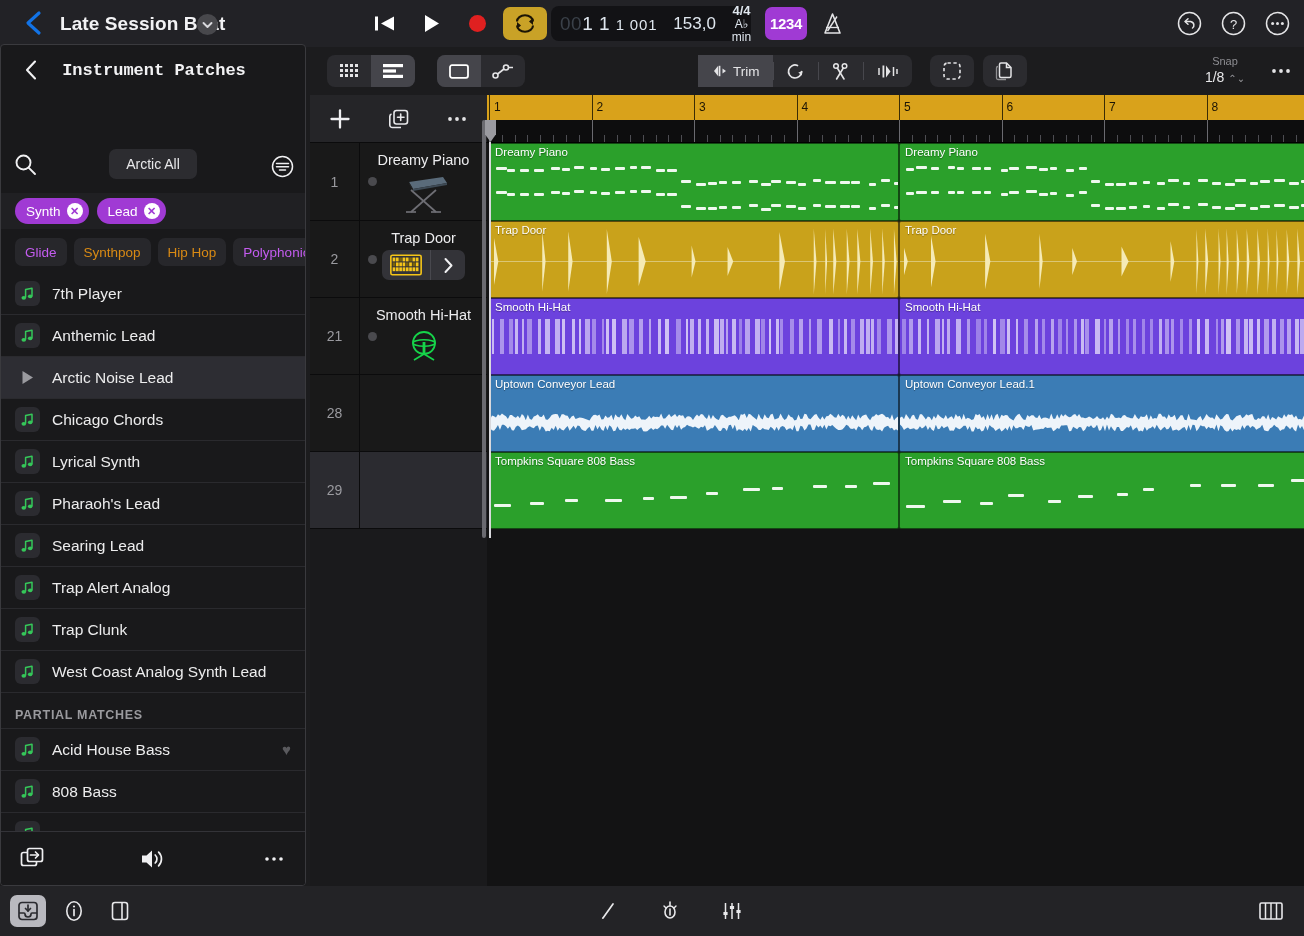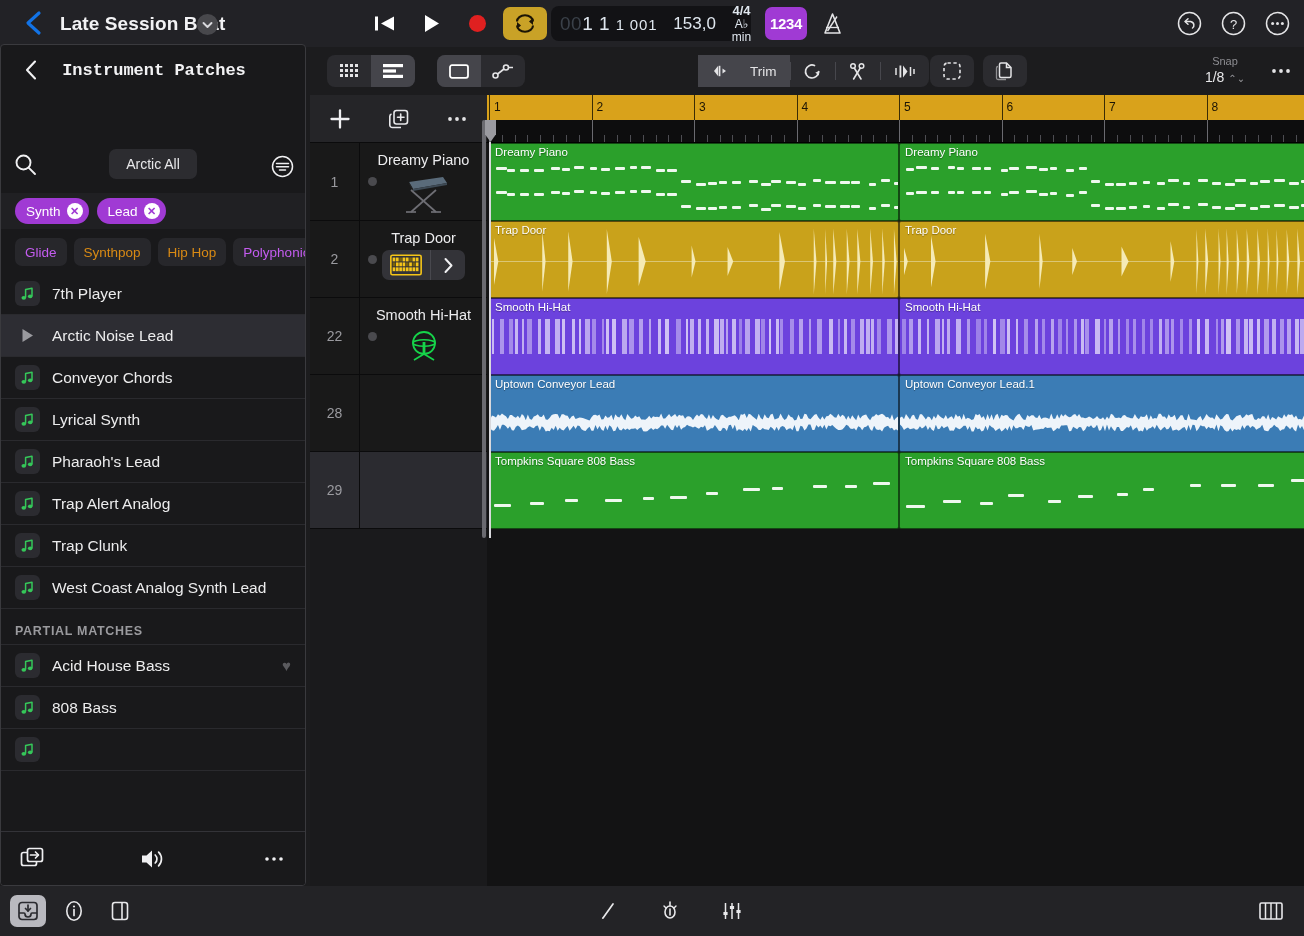--- a/index.html
+++ b/index.html
@@ -148,21 +148,21 @@
   }
   .seg { display: flex; background: #2b2b2f; border-radius: 8px; height: 32px; overflow: hidden; }
   .seg .sb { width: 44px; display: flex; align-items: center; justify-content: center; }
   .seg .sb.on { background: #45454b; }
   .grp {
     display: flex; background: #2b2b2f; border-radius: 8px; height: 32px; align-items: center;
   }
   .grp .gb { display: flex; align-items: center; justify-content: center; height: 32px; position: relative;}
   .grp .gb.on { background: #45454b; }
   .grp .divider { width: 1px; height: 18px; background: #47474d; }
-  .trim-lbl { font-size: 13.5px; color: #e4e4e6; margin-left: 21px; }
+  .trim-lbl { font-size: 13.5px; color: #e4e4e6; margin-left: 4px; }
   .snap {
     position: absolute; right: 52px; top: 8px; text-align: center; width: 54px;
   }
   .snap .t { font-size: 11px; color: #8d8d92; line-height: 1.2; }
   .snap .v { font-size: 14px; color: #e8e8ea; line-height: 1.3; }
   .more-dots { position: absolute; right: 12px; top: 13px; }
 
   
   .th-toolbar {
     position: absolute; left: 310px; top: 95px; width: 177px; height: 48px;
@@ -546,21 +546,21 @@
             </div>
             <div class="cv">
               <svg width="11" height="17" viewBox="0 0 11 17">
                 <polyline points="2.5,2 8.5,8.5 2.5,15" fill="none" stroke="#f0f0f2" stroke-width="2" stroke-linecap="round" stroke-linejoin="round"></polyline>
               </svg>
             </div>
           </div>
         </div>
       </div>
       <div class="trk" style="height: 77px;">
-        <div class="num">22</div>
+        <div class="num">21</div>
         <div class="body">
           <div class="tname">Smooth Hi-Hat</div>
           <div class="tdot"></div>
           <div class="ticon">
             <svg width="42" height="42" viewBox="0 0 42 42">
               <circle cx="21" cy="18" r="11" fill="none" stroke="#16d44a" stroke-width="1.8"></circle>
               <rect x="19.6" y="17" width="2.8" height="12" fill="#16d44a"></rect>
               <line x1="21" y1="29" x2="11" y2="35" stroke="#16d44a" stroke-width="1.6"></line>
               <line x1="21" y1="29" x2="31" y2="35" stroke="#16d44a" stroke-width="1.6"></line>
               <ellipse cx="21" cy="18" rx="11" ry="3.3" fill="none" stroke="#16d44a" stroke-width="1.6"></ellipse>
@@ -1059,57 +1059,77 @@
         <div class="prow">
           <span class="pico">
             <svg width="13" height="14" viewBox="0 0 13 14">
               <path d="M4.6 10.5 V2.6 L11 1.2 V9" fill="none" stroke="#35c759" stroke-width="1.5" stroke-linejoin="round"></path>
               <ellipse cx="2.8" cy="10.8" rx="2.3" ry="1.9" fill="#35c759"></ellipse>
               <ellipse cx="9.2" cy="9.3" rx="2.3" ry="1.9" fill="#35c759"></ellipse>
             </svg>
           </span>
           <span class="plabel">7th Player</span>
         </div>
-        <div class="prow sel">
-          <span class="pplay">
-            <svg width="13" height="15" viewBox="0 0 13 15">
-              <polygon points="1.5,1 12,7.5 1.5,14" fill="#9a9a9f"></polygon>
-            </svg>
-          </span>
-          <span class="plabel">Arctic Noise Lead</span>
-        </div>
         <div class="prow">
           <span class="pico">
             <svg width="13" height="14" viewBox="0 0 13 14">
               <path d="M4.6 10.5 V2.6 L11 1.2 V9" fill="none" stroke="#35c759" stroke-width="1.5" stroke-linejoin="round"></path>
               <ellipse cx="2.8" cy="10.8" rx="2.3" ry="1.9" fill="#35c759"></ellipse>
               <ellipse cx="9.2" cy="9.3" rx="2.3" ry="1.9" fill="#35c759"></ellipse>
             </svg>
           </span>
-          <span class="plabel">Conveyor Chords</span>
+          <span class="plabel">Anthemic Lead</span>
+        </div>
+        <div class="prow sel">
+          <span class="pplay">
+            <svg width="13" height="15" viewBox="0 0 13 15">
+              <polygon points="1.5,1 12,7.5 1.5,14" fill="#9a9a9f"></polygon>
+            </svg>
+          </span>
+          <span class="plabel">Arctic Noise Lead</span>
         </div>
         <div class="prow">
           <span class="pico">
             <svg width="13" height="14" viewBox="0 0 13 14">
               <path d="M4.6 10.5 V2.6 L11 1.2 V9" fill="none" stroke="#35c759" stroke-width="1.5" stroke-linejoin="round"></path>
               <ellipse cx="2.8" cy="10.8" rx="2.3" ry="1.9" fill="#35c759"></ellipse>
               <ellipse cx="9.2" cy="9.3" rx="2.3" ry="1.9" fill="#35c759"></ellipse>
             </svg>
           </span>
-          <span class="plabel">Lyrical Synth</span>
+          <span class="plabel">Chicago Chords</span>
         </div>
         <div class="prow">
           <span class="pico">
             <svg width="13" height="14" viewBox="0 0 13 14">
               <path d="M4.6 10.5 V2.6 L11 1.2 V9" fill="none" stroke="#35c759" stroke-width="1.5" stroke-linejoin="round"></path>
               <ellipse cx="2.8" cy="10.8" rx="2.3" ry="1.9" fill="#35c759"></ellipse>
               <ellipse cx="9.2" cy="9.3" rx="2.3" ry="1.9" fill="#35c759"></ellipse>
             </svg>
           </span>
+          <span class="plabel">Lyrical Synth</span>
+        </div>
+        <div class="prow">
+          <span class="pico">
+            <svg width="13" height="14" viewBox="0 0 13 14">
+              <path d="M4.6 10.5 V2.6 L11 1.2 V9" fill="none" stroke="#35c759" stroke-width="1.5" stroke-linejoin="round"></path>
+              <ellipse cx="2.8" cy="10.8" rx="2.3" ry="1.9" fill="#35c759"></ellipse>
+              <ellipse cx="9.2" cy="9.3" rx="2.3" ry="1.9" fill="#35c759"></ellipse>
+            </svg>
+          </span>
           <span class="plabel">Pharaoh's Lead</span>
+        </div>
+        <div class="prow">
+          <span class="pico">
+            <svg width="13" height="14" viewBox="0 0 13 14">
+              <path d="M4.6 10.5 V2.6 L11 1.2 V9" fill="none" stroke="#35c759" stroke-width="1.5" stroke-linejoin="round"></path>
+              <ellipse cx="2.8" cy="10.8" rx="2.3" ry="1.9" fill="#35c759"></ellipse>
+              <ellipse cx="9.2" cy="9.3" rx="2.3" ry="1.9" fill="#35c759"></ellipse>
+            </svg>
+          </span>
+          <span class="plabel">Searing Lead</span>
         </div>
         <div class="prow">
           <span class="pico">
             <svg width="13" height="14" viewBox="0 0 13 14">
               <path d="M4.6 10.5 V2.6 L11 1.2 V9" fill="none" stroke="#35c759" stroke-width="1.5" stroke-linejoin="round"></path>
               <ellipse cx="2.8" cy="10.8" rx="2.3" ry="1.9" fill="#35c759"></ellipse>
               <ellipse cx="9.2" cy="9.3" rx="2.3" ry="1.9" fill="#35c759"></ellipse>
             </svg>
           </span>
           <span class="plabel">Trap Alert Analog</span>

